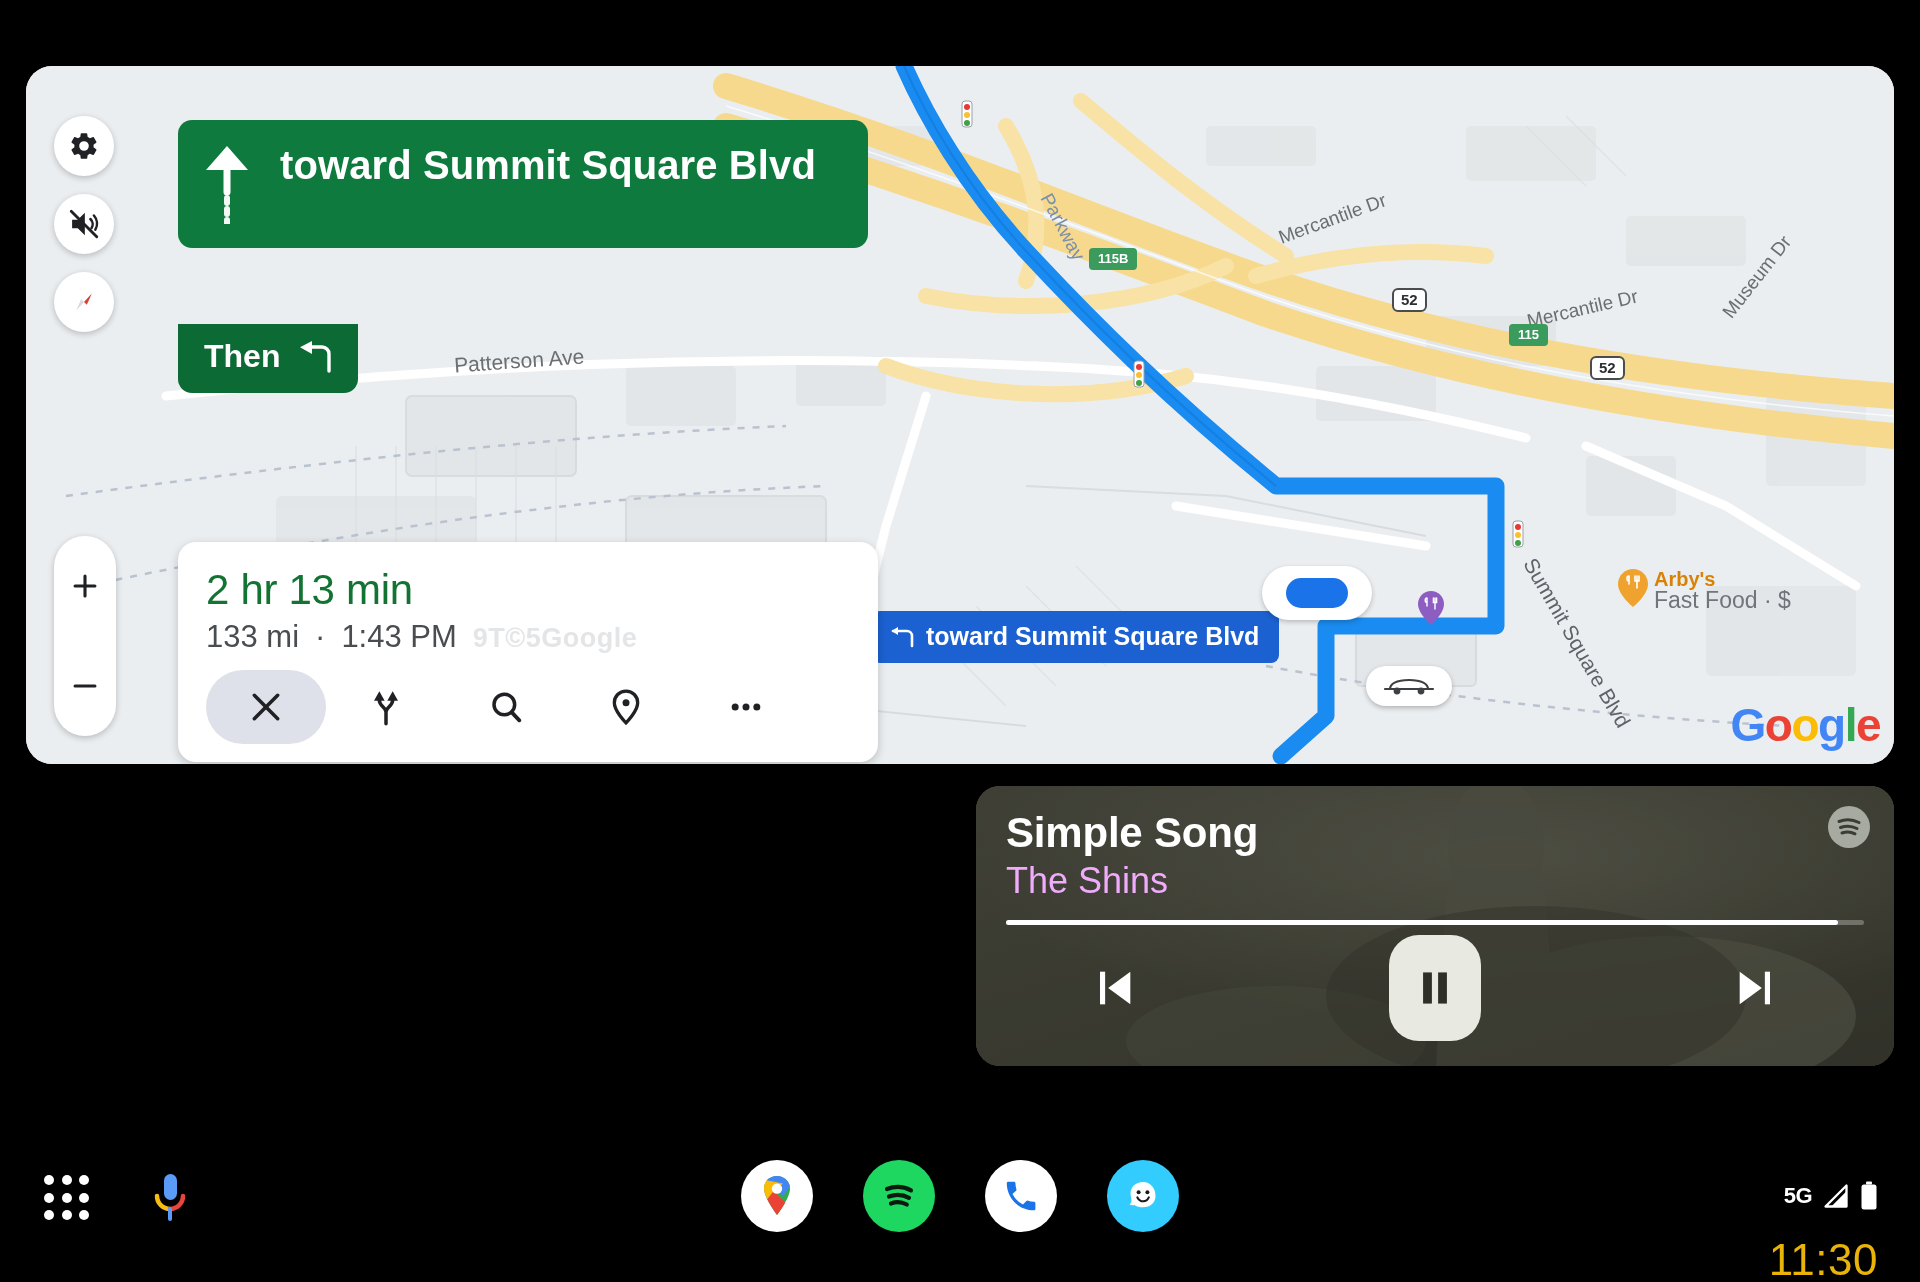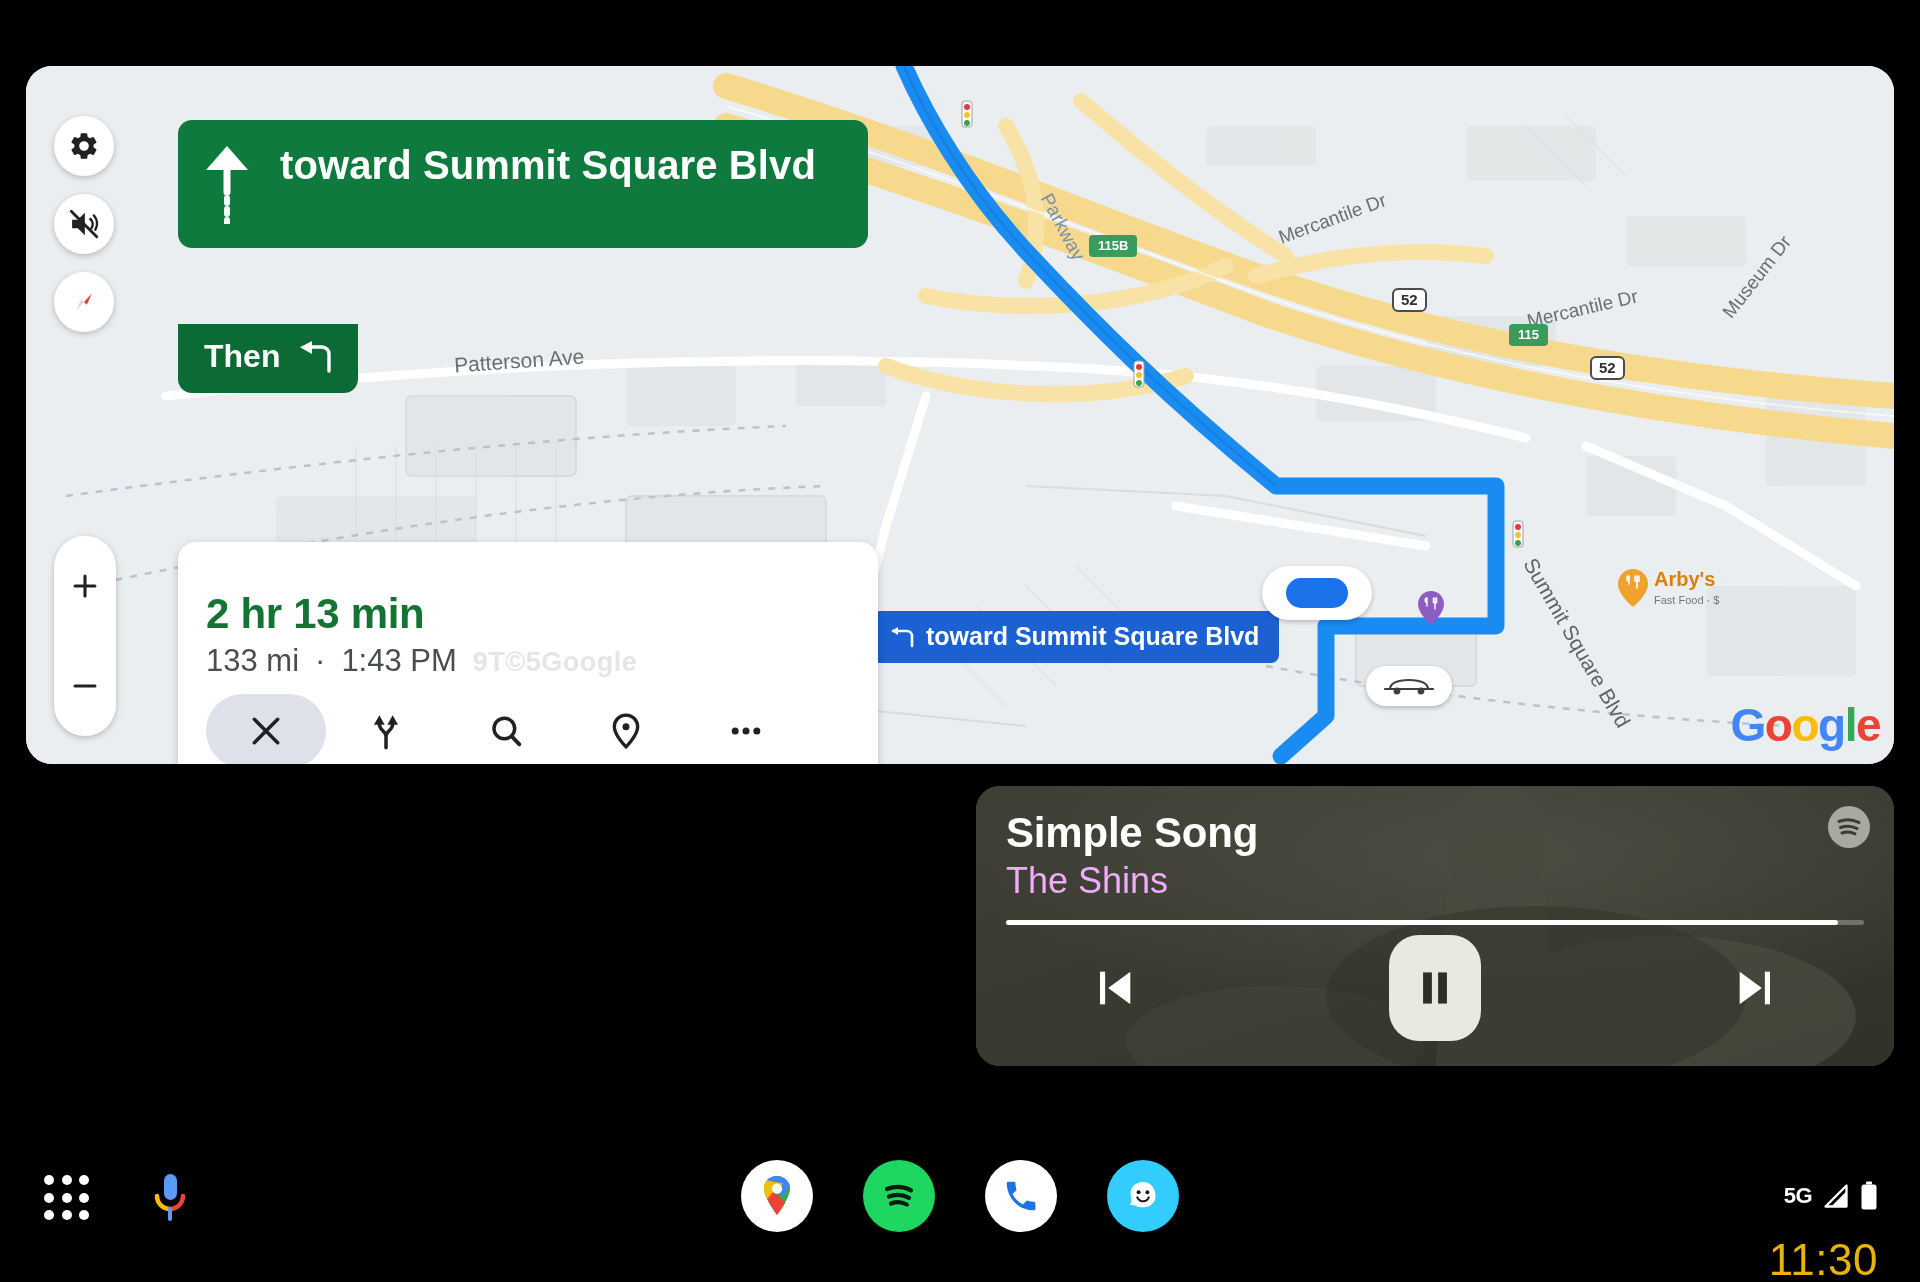--- a/index.html
+++ b/index.html
@@ -53,21 +53,21 @@
     font-weight: bold;
     padding: 4px 9px;
     line-height: 14px;
   }
 
   
   .poi { position: absolute; display: flex; align-items: center; gap: 6px; }
   .poi-pin { width: 30px; height: 38px; flex: 0 0 auto; }
   .poi-text { padding-top: 2px; }
   .poi-name { font-size: 20px; color: #d98208; font-weight: bold; line-height: 22px; }
-  .poi-sub  { font-size: 11px; color: #70757a; line-height: 20px; }
+  .poi-sub  { font-size: 23px; color: #70757a; line-height: 20px; }
   .poi-pin2 { width: 26px; height: 34px; position: absolute; }
 
   
   .rail { position: absolute; left: 28px; top: 50px; display: flex; flex-direction: column; gap: 18px; z-index: 20; }
   .rail-btn {
     width: 60px; height: 60px; border-radius: 50%;
     background: #fff;
     display: flex; align-items: center; justify-content: center;
     box-shadow: 0 2px 6px rgba(0,0,0,.22);
   }
@@ -113,22 +113,22 @@
   
   .eta-card {
     position: absolute; left: 152px; top: 476px; z-index: 16;
     width: 700px;
     background: #fff;
     border-radius: 18px;
     padding: 24px 28px 18px 28px;
     box-shadow: 0 3px 10px rgba(0,0,0,.2);
   }
   .eta-time {
-    color: #137333; font-size: 42px; font-weight: bold;
-    line-height: 48px; letter-spacing: -.3px; margin-top: 24px;
+    color: #137333; font-size: 42px; font-weight: normal;
+    line-height: 48px; letter-spacing: -.3px;
   }
   .eta-sub {
     color: #4a4d50; font-size: 31px;
     line-height: 40px; margin-top: 3px;
     display: flex; align-items: baseline; gap: 16px;
   }
   .watermark { color: #e3e5e7; font-size: 27px; font-weight: bold; letter-spacing: .5px; }
   .eta-actions {
     display: flex; align-items: center;
     margin-top: 12px;
@@ -334,21 +334,21 @@
       </g>
     </svg>
 
     <div class="map-label big" style="left:428px; top:283px; transform:rotate(-4deg);">Patterson Ave</div>
     <div class="map-label" style="left:1250px; top:142px; transform:rotate(-20deg);">Mercantile Dr</div>
     <div class="map-label" style="left:1500px; top:232px; transform:rotate(-13deg);">Mercantile Dr</div>
     <div class="map-label" style="left:1682px; top:200px; transform:rotate(-52deg);">Museum Dr</div>
     <div class="map-label big" style="left:1455px; top:565px; transform:rotate(60deg); color:#5f6368;">Summit Square Blvd</div>
     <div class="map-label" style="left:1000px; top:150px; transform:rotate(62deg); color:#7b8fa8;">Parkway</div>
 
-    <div class="shield-green" style="left:1063px; top:169px;">115B</div>
+    <div class="shield-green" style="left:1063px; top:182px;">115B</div>
     <div class="shield-green" style="left:1483px; top:258px;">115</div>
     <div class="shield" style="left:1366px; top:222px;">52</div>
     <div class="shield" style="left:1564px; top:290px;">52</div>
 
     <div class="poi" style="left:1592px; top:500px;">
       <svg class="poi-pin" viewBox="0 0 30 38">
         <path d="M15 0C6.7 0 0 6.7 0 15c0 11 15 23 15 23s15-12 15-23C30 6.7 23.3 0 15 0z" fill="#f0a22e"></path>
         <path d="M11 7v8M11 7c-1.5 0-2 1-2 2.5S10 12 11 12M19 7v12M17 7v5h4V7" stroke="#fff" stroke-width="1.6" fill="none" stroke-linecap="round"></path>
       </svg>
       <div class="poi-text">

